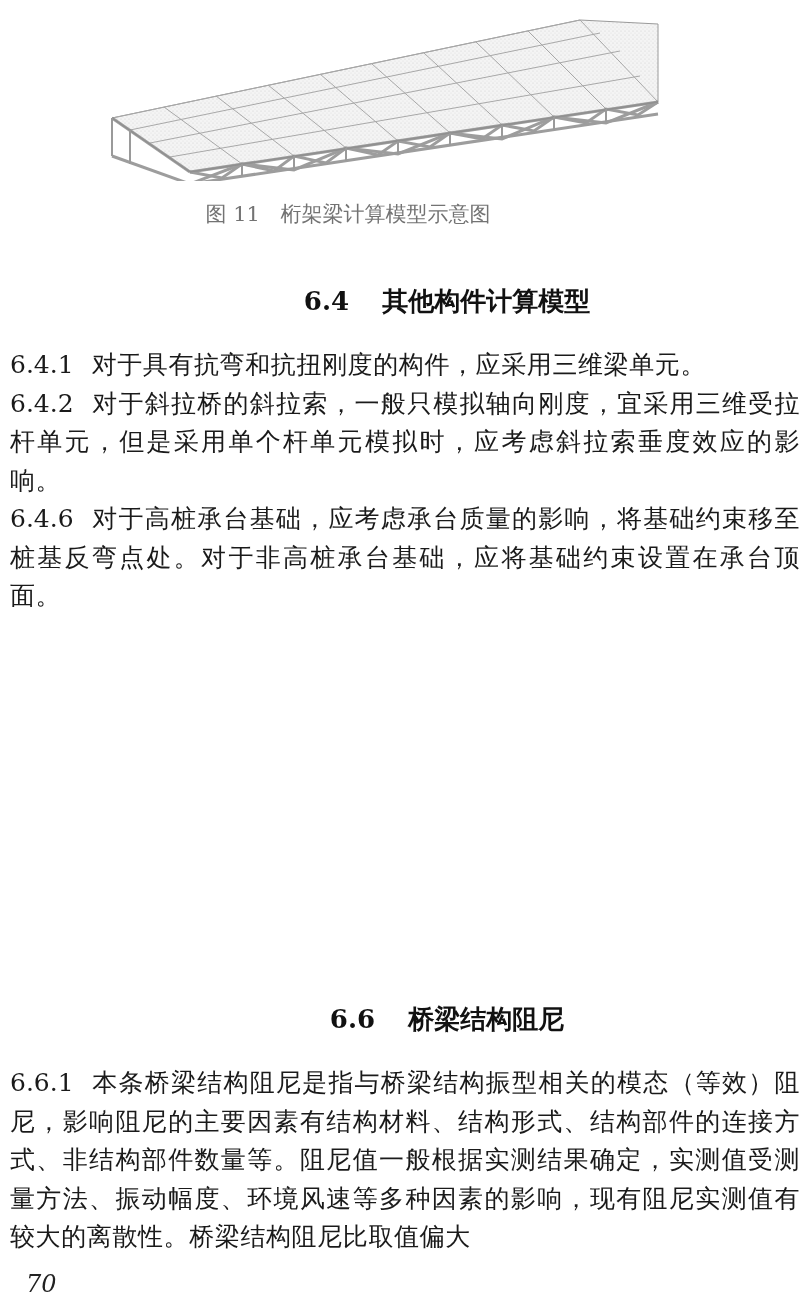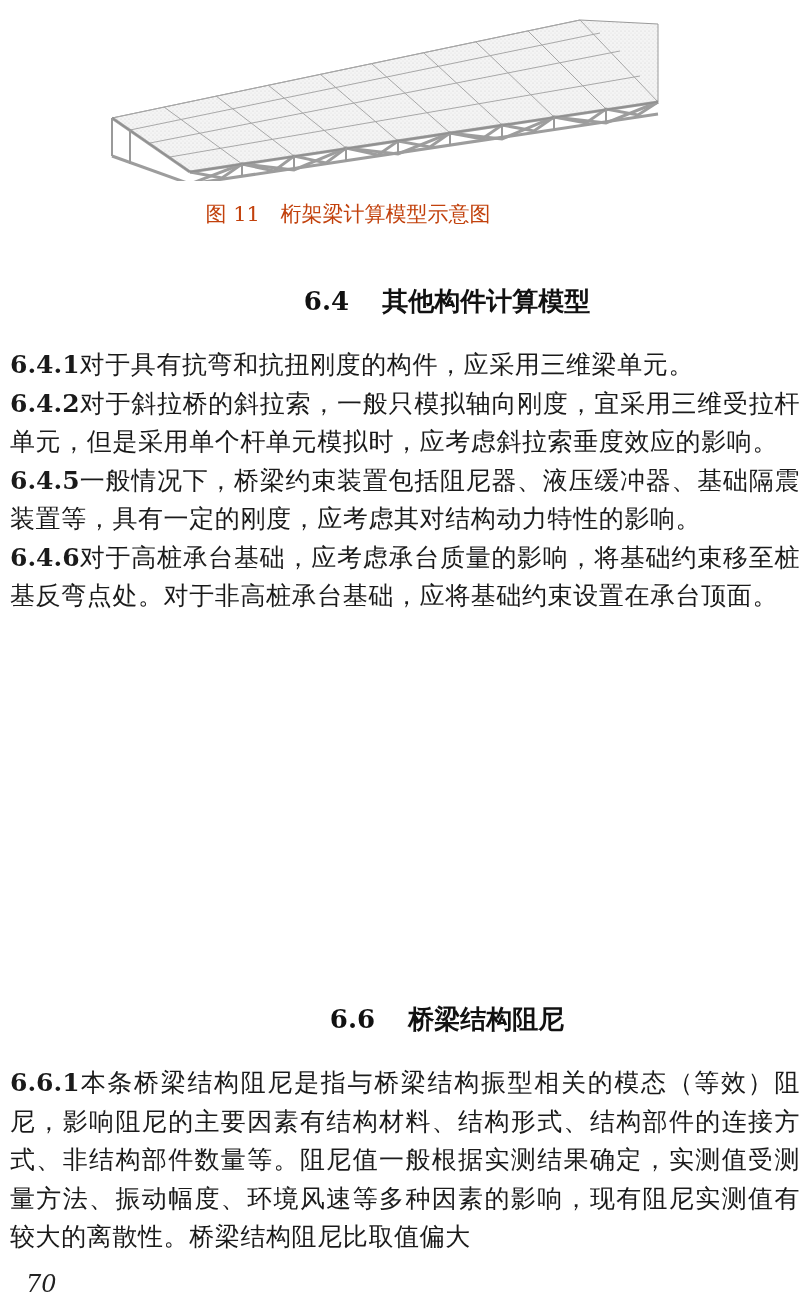--- a/index.html
+++ b/index.html
@@ -4,35 +4,35 @@
 <style>
   html, body { margin: 0; padding: 0; background: #ffffff; }
   body {
     width: 806px; height: 1311px; position: relative; overflow: hidden;
     color: #1a1a1a;
     font-family: "DejaVu Serif", "Liberation Serif", serif;
   }
   .figure { position: absolute; left: 100px; top: 6px; width: 560px; height: 175px; }
   .caption {
     position: absolute; top: 200px; left: 0; width: 696px; text-align: center;
-    font-size: 21px; color: #c2410c;
+    font-size: 21px; color: #737373;
   }
   .caption .num { margin-right: 14px; }
   .section-heading {
     position: absolute; left: 0; width: 806px; text-align: center;
     font-size: 26px; font-weight: bold; color: #111; padding-left: 44px;
   }
   .section-heading .num { margin-right: 24px; }
   .body-text {
     position: absolute; left: 10px; width: 790px;
     font-size: 25px; line-height: 38.5px; letter-spacing: 0.6px;
     text-align: justify;
   }
   .clause { margin: 0; }
-  .clause .cnum { font-weight: bold; letter-spacing: 0; }
+  .clause .cnum { font-weight: normal; margin-right: 18px; letter-spacing: 0; }
   .page-number {
     position: absolute; left: 26px; top: 1270px;
     font-size: 24px; font-style: italic; color: #222;
   }
 </style>
 </head>
 <body>
 
 <div class="figure">
   <svg width="560" height="175" viewBox="0 0 560 175">
@@ -96,21 +96,20 @@
 </div>
 
 <div class="section-heading" style="top:284px;">
   <span class="num">6.4</span>
   <span>其他构件计算模型</span>
 </div>
 
 <div class="body-text" style="top:346px;">
   <p class="clause"><span class="cnum">6.4.1</span><span>对于具有抗弯和抗扭刚度的构件，应采用三维梁单元。</span></p>
   <p class="clause"><span class="cnum">6.4.2</span><span>对于斜拉桥的斜拉索，一般只模拟轴向刚度，宜采用三维受拉杆单元，但是采用单个杆单元模拟时，应考虑斜拉索垂度效应的影响。</span></p>
-  <p class="clause"><span class="cnum">6.4.5</span><span>一般情况下，桥梁约束装置包括阻尼器、液压缓冲器、基础隔震装置等，具有一定的刚度，应考虑其对结构动力特性的影响。</span></p>
   <p class="clause"><span class="cnum">6.4.6</span><span>对于高桩承台基础，应考虑承台质量的影响，将基础约束移至桩基反弯点处。对于非高桩承台基础，应将基础约束设置在承台顶面。</span></p>
 </div>
 
 <div class="section-heading" style="top:1002px;">
   <span class="num">6.6</span>
   <span>桥梁结构阻尼</span>
 </div>
 
 <div class="body-text" style="top:1064px;">
   <p class="clause"><span class="cnum">6.6.1</span><span>本条桥梁结构阻尼是指与桥梁结构振型相关的模态（等效）阻尼，影响阻尼的主要因素有结构材料、结构形式、结构部件的连接方式、非结构部件数量等。阻尼值一般根据实测结果确定，实测值受测量方法、振动幅度、环境风速等多种因素的影响，现有阻尼实测值有较大的离散性。桥梁结构阻尼比取值偏大</span></p>

